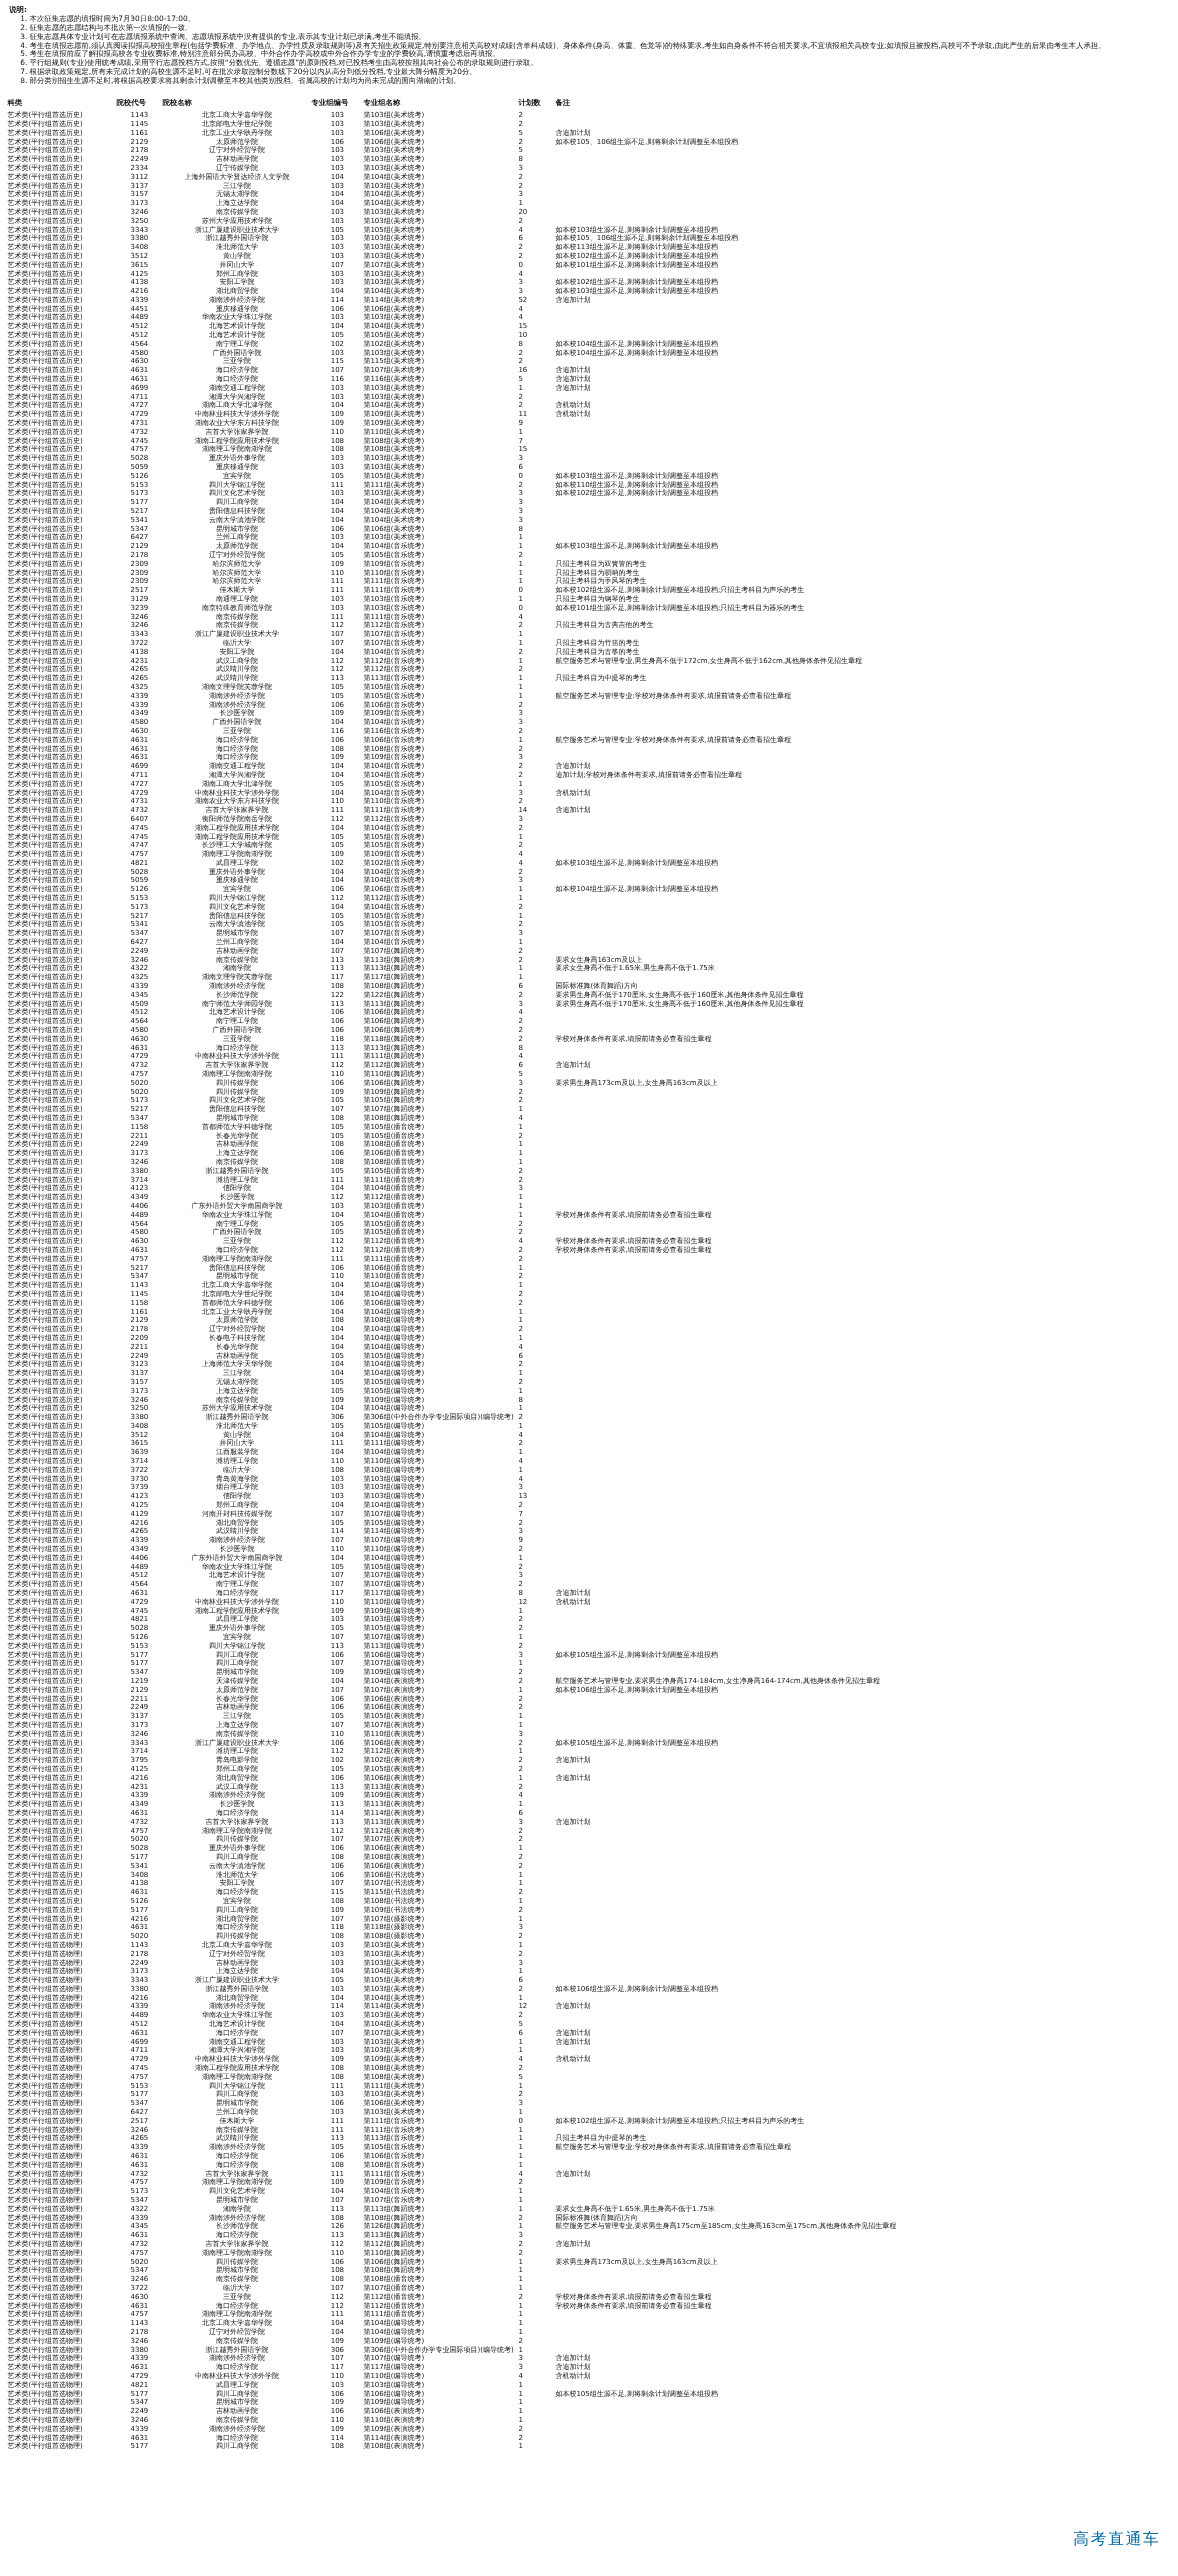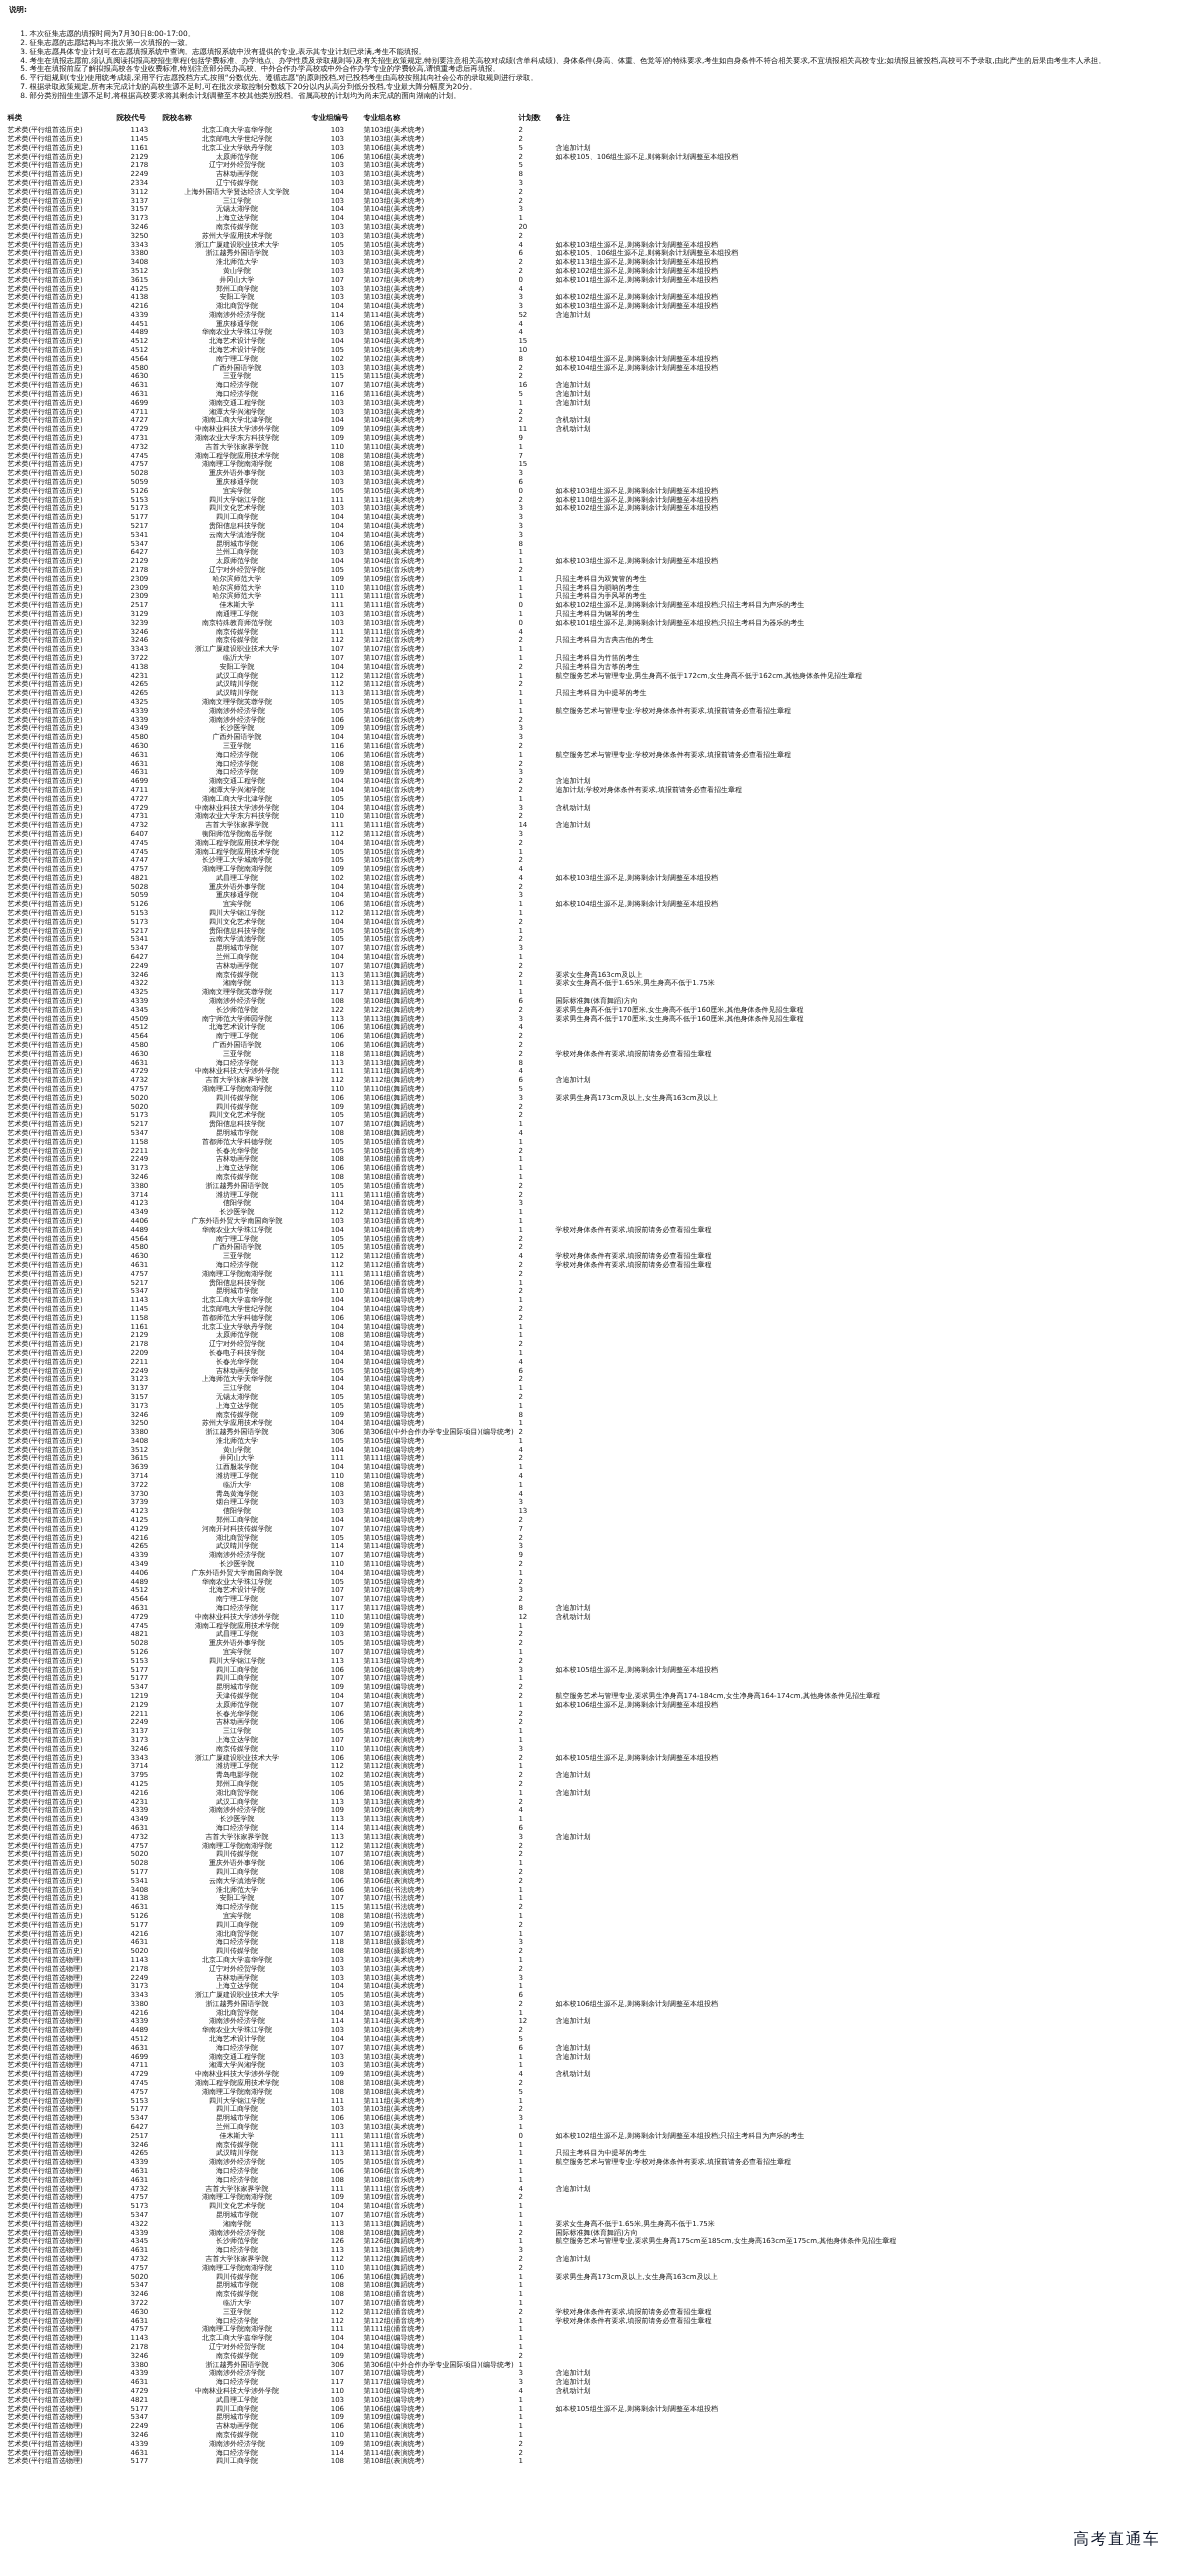--- a/index.html
+++ b/index.html
@@ -1,42 +1,42 @@
 <!DOCTYPE html>
 <html style="font-size:14.7px"><head>
 <meta charset="utf-8">
 <style>
   html,body{margin:0;padding:0;}
   body{
     width:1179px;height:2576px;position:relative;background:#ffffff;color:#111;
     font-family:"DejaVu Sans","Liberation Sans",sans-serif;overflow:hidden;
   }
   .notes{padding:6.4px 14.7px 0 9.2px;font-size:7.4px;line-height:8.8px;max-width:1159px;}
-  .notes-label{font-weight:bold;margin-bottom:15px;}
+  .notes-label{font-weight:bold;margin-bottom:0;}
   .note-item{padding-left:11px;text-indent:0;}
   table.plan{border-collapse:collapse;table-layout:fixed;margin:11px 0 0 7.4px;width:1164px;}
   table.plan th{
     font-size:7.4px;font-weight:bold;text-align:left;padding:1.8px 0 2.8px 0;white-space:nowrap;
   }
   table.plan td{
     font-size:7px;line-height:8.8px;padding:0;white-space:nowrap;overflow:hidden;
     vertical-align:middle;
   }
   col.w0{width:109px;} col.w1{width:46px;} col.w2{width:149px;}
   col.w3{width:52px;}  col.w4{width:155px;} col.w5{width:37px;}
   td.c0{text-align:left;}
   td.c1{text-align:center;}
   td.c2{text-align:center;}
   td.c3{text-align:center;}
   td.c4{text-align:left;padding-left:1.8px;}
   td.c5{text-align:left;padding-left:3.7px;}
   td.c6{text-align:left;padding-left:5.5px;}
   .watermark{
     position:absolute;right:18.4px;bottom:26px;font-size:15.7px;letter-spacing:1.8px;
-    color:#0f172a;font-weight:500;
+    color:#0369a1;font-weight:500;
   }
 </style>
 </head>
 <body>
 
 <div class="notes">
   <div class="notes-label">说明:</div>
   <div>
       <div class="note-item">1. 本次征集志愿的填报时间为7月30日8:00-17:00。</div>
       <div class="note-item">2. 征集志愿的志愿结构与本批次第一次填报的一致。</div>

